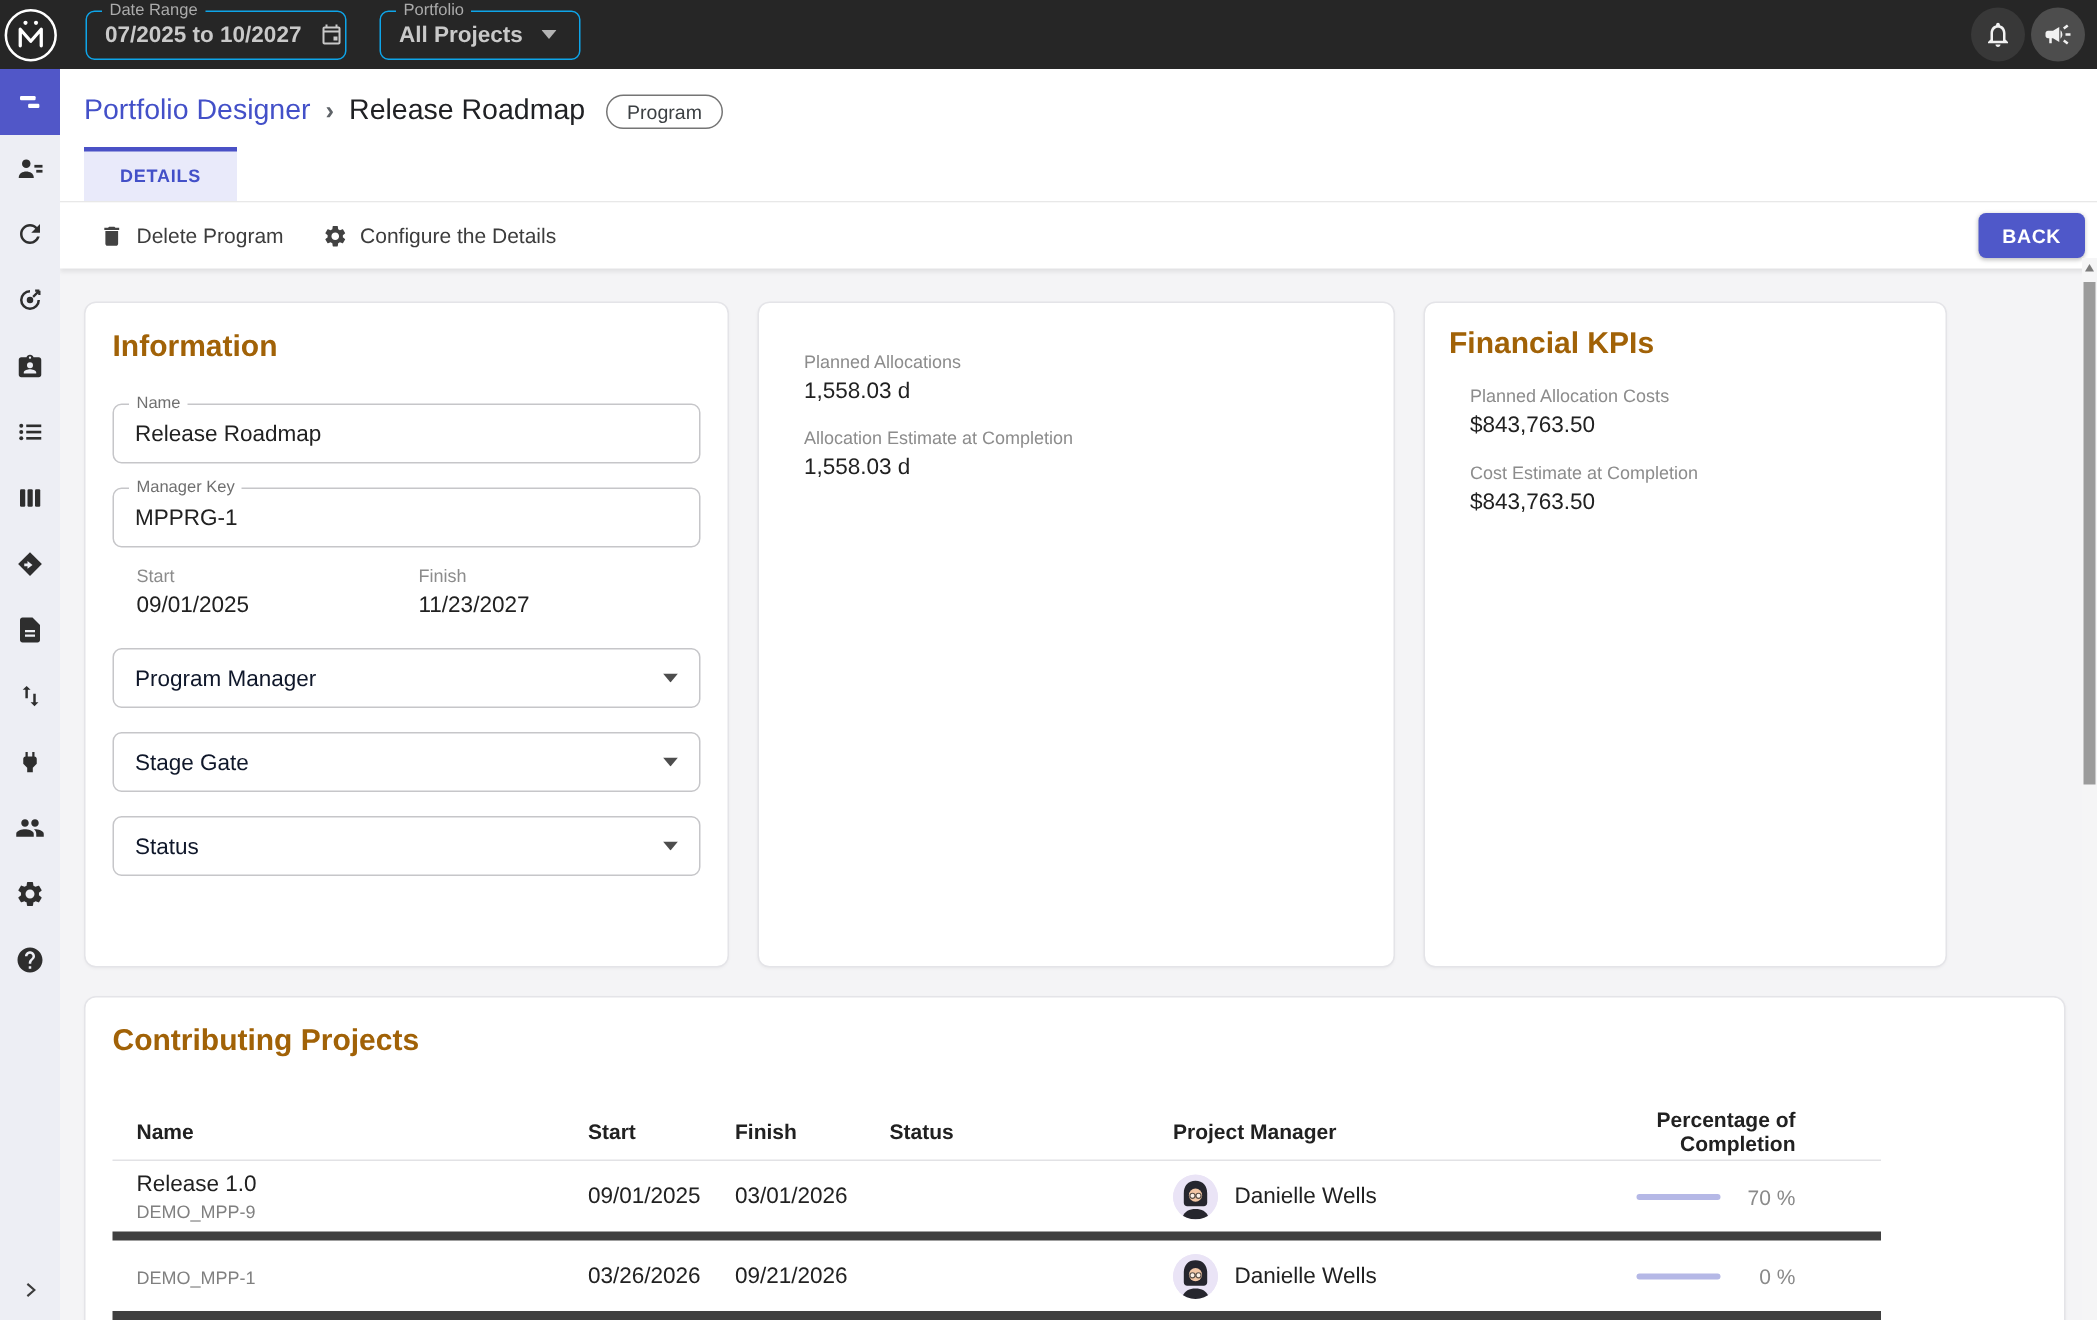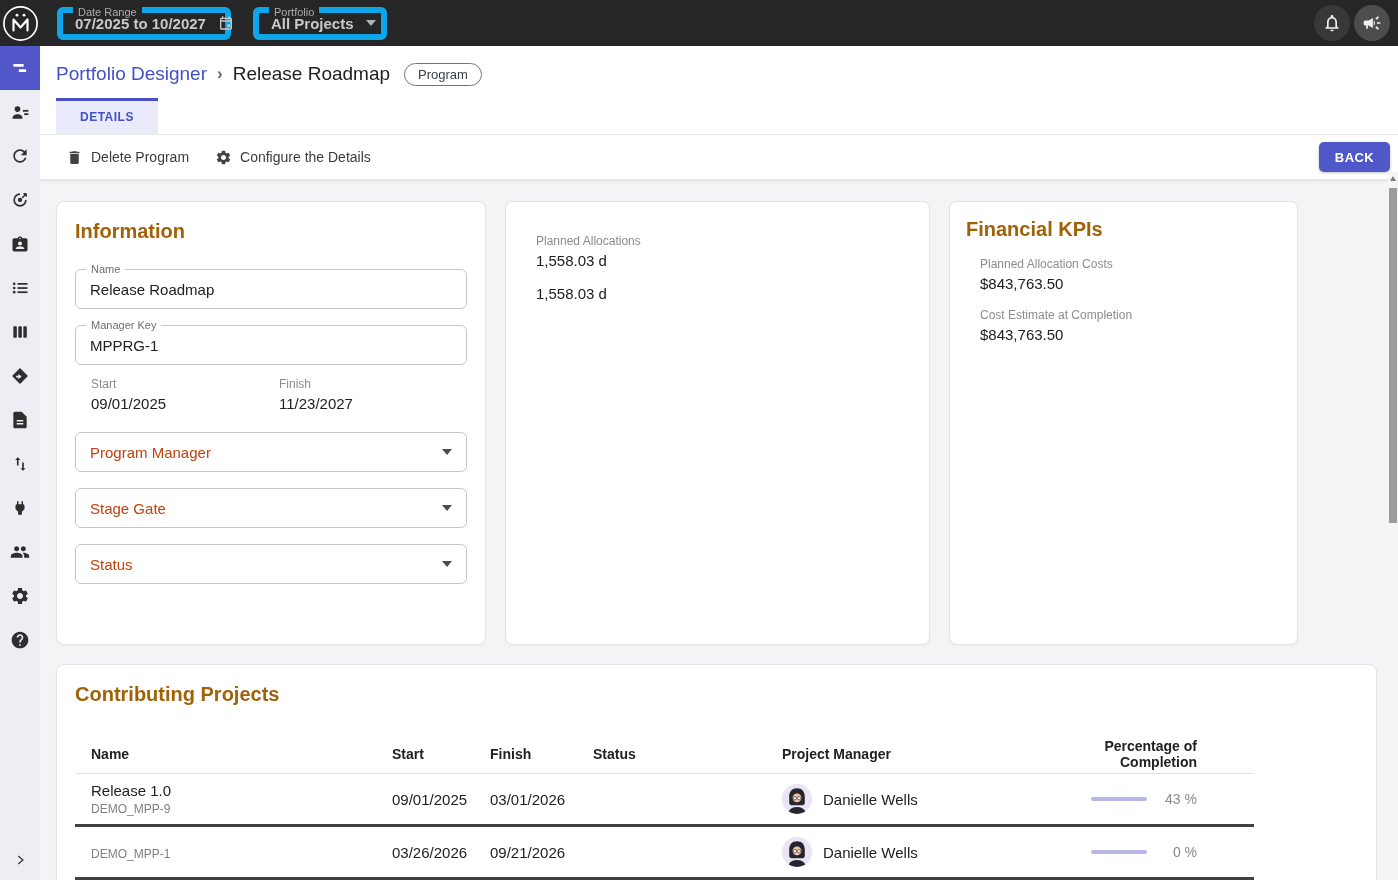--- a/index.html
+++ b/index.html
@@ -3,21 +3,21 @@
 <meta charset="utf-8">
 <style>
   * { margin:0; padding:0; box-sizing:border-box; }
   html,body { width:1398px; height:880px; overflow:hidden; background:#f4f4f6;
               font-family:"Liberation Sans", sans-serif; }
 
   
   .topbar { position:fixed; top:0; left:0; width:1398px; height:46px; background:#262626;
             display:flex; align-items:center; z-index:30; }
   .logo-wrap { width:40px; display:flex; justify-content:center; }
-  .tb-field { position:relative; height:33px; border:6px solid #0ea5e9; border-radius:6px;
+  .tb-field { position:relative; height:33px; border:1px solid #0ea5e9; border-radius:6px;
               display:flex; align-items:center; padding:0 12px; color:#c9c9c9; cursor:pointer; }
   .tb-field .tb-label { position:absolute; top:-7px; left:10px; font-size:11px; color:#ababab;
                         background:#262626; padding:0 5px; white-space:nowrap; }
   .tb-value { font-size:15px; font-weight:bold; color:#c9c9c9; white-space:nowrap; }
   .tb-gap { width:22px; } .tb-gap-sm { width:14px; }
   .tb-caret { margin-left:12px; display:inline-flex; }
   .tb-iconbtn { width:36px; height:36px; border-radius:50%; border:none; display:flex;
                 align-items:center; justify-content:center; cursor:pointer; }
   .bell-btn { background:#383838; } .mega-btn { background:#4d4d4d; margin-left:4px; margin-right:8px; }
 
@@ -68,36 +68,36 @@
   .kpi-card:last-child { width:349px; }
   .kpi-metric { margin:16px 0 0 14px; }
   .kpi-label { font-size:12px; color:#8c8c8c; }
   .kpi-value { font-size:15px; color:#212121; margin-top:4px; }
 
   .fld { position:relative; border:1px solid #c6c6c9; border-radius:6px; height:40px;
          display:flex; align-items:center; padding:0 14px; margin-top:16px; background:#fff; }
   .fld-label { position:absolute; top:-7px; left:10px; font-size:11px; color:#6f6f6f;
                background:#ffffff; padding:0 5px; }
   .fld-value { font-size:15px; color:#212121; }
-  .fld-ph { font-size:15px; color:#c2410c; }
+  .fld-ph { font-size:15px; color:#0f172a; }
   .fld-select { cursor:pointer; justify-content:space-between; }
   .fld-first { margin-top:26px; }
 
   .static-dates { display:flex; margin-top:12px; padding-left:16px; }
   .sd-col { width:208px; }
   .sd-label { font-size:12px; color:#8c8c8c; }
   .sd-value { font-size:15px; color:#212121; margin-top:4px; }
 
   
   .projects-card { margin-top:19px; width:1321px; height:260px; padding:18px; overflow:hidden; }
   .ptable { width:1179px; margin-top:28px; }
   .prow { display:grid; grid-template-columns:317px 98px 103px 189px 251px 221px; align-items:center; }
   .phead { height:40px; border-bottom:1px solid #e2e2e5; }
   .phead .pcell { font-size:14px; font-weight:bold; color:#212121; }
-  .pdatarow { height:53px; border-bottom:3px solid #404040; }
+  .pdatarow { height:53px; border-bottom:6px solid #404040; }
   .pcell-name { padding-left:16px; }
   .proj-name { font-size:15px; color:#212121; }
   .proj-key { font-size:12px; color:#808080; margin-top:3px; }
   .pcell-date { font-size:15px; color:#212121; }
   .pcell-mgr { display:flex; align-items:center; gap:11px; font-size:15px; color:#212121; }
   .avatar { width:30px; height:30px; border-radius:50%; overflow:hidden; background:#eae4f6; flex:none; }
   .pcell-pct { display:flex; align-items:center; justify-content:flex-end; gap:18px;
                padding-right:57px; }
   .pct-head { text-align:right; padding-right:57px; }
   .pbar { width:56px; height:4px; border-radius:2px; background:#b5b8e6; overflow:hidden; }
@@ -326,20 +326,21 @@
             </svg>
         </div>
       </div>
 
       <div class="card kpi-card">
         <div class="kpi-metric">
           <div class="kpi-label">Planned Allocations</div>
           <div class="kpi-value">1,558.03 d</div>
         </div>
         <div class="kpi-metric">
+          <div class="kpi-label">Allocation Estimate at Completion</div>
           <div class="kpi-value">1,558.03 d</div>
         </div>
       </div>
 
       <div class="card kpi-card">
         <div class="card-title">Financial KPIs</div>
         <div class="kpi-metric">
           <div class="kpi-label">Planned Allocation Costs</div>
           <div class="kpi-value">$843,763.50</div>
         </div>
@@ -381,21 +382,21 @@
                 <path d="M10.6 12.3c.6-2.8 2-4.2 4.4-4.2s3.8 1.4 4.4 4.2c.5-3.8-1.3-6.2-4.4-6.2s-4.9 2.4-4.4 6.2z" fill="#26262e"></path>
                 <path d="M6.5 28c1.2-3.4 4.4-5 8.5-5s7.3 1.6 8.5 5l-3 2h-11z" fill="#26262e"></path>
               </svg>
             </span>
             <span>Danielle Wells</span>
           </div>
           <div class="pcell-pct">
             <span class="pbar">
               <span class="pbar-fill" style="width: 20%;"></span>
             </span>
-            <span class="pct-label">43 %</span>
+            <span class="pct-label">70 %</span>
           </div>
         </div>
 
         <div class="prow pdatarow">
           <div class="pcell-name">
             <div class="proj-key">DEMO_MPP-1</div>
           </div>
           <div class="pcell-date">03/26/2026</div>
           <div class="pcell-date">09/21/2026</div>
           <div class="pcell-date"></div>

